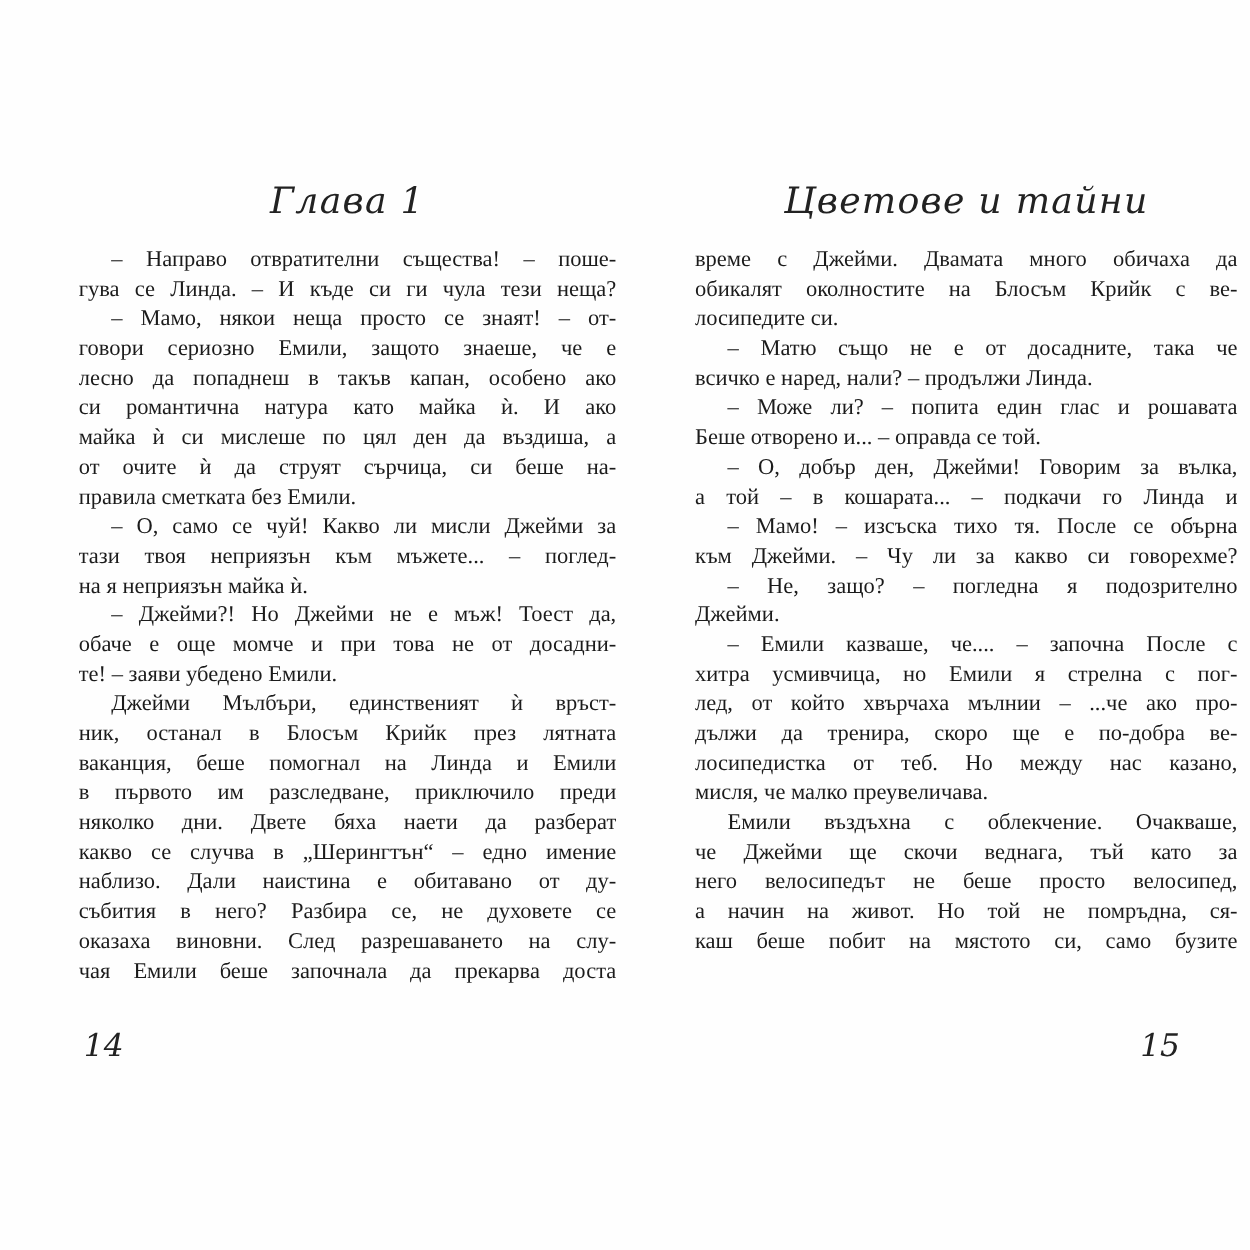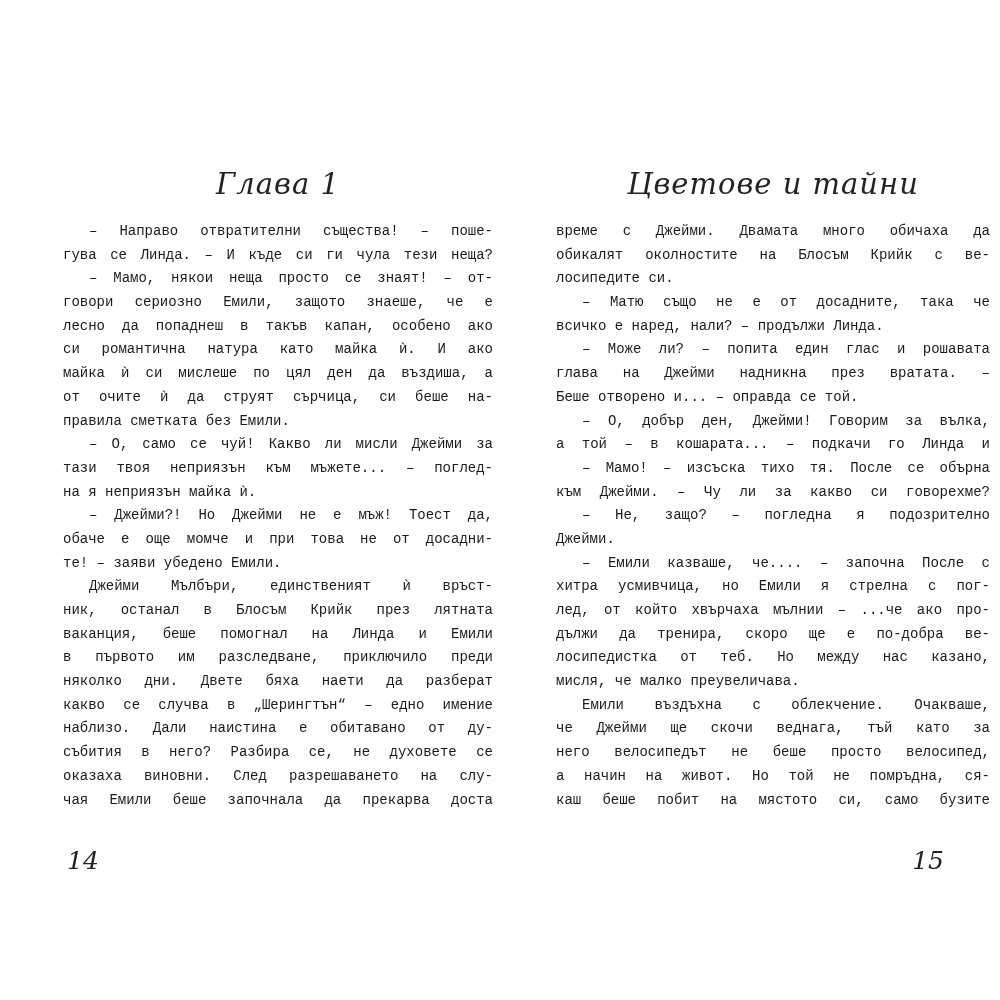--- a/index.html
+++ b/index.html
@@ -11,21 +11,21 @@
     overflow: hidden;
   }
   .spread {
     position: relative;
     width: 1000px;
     height: 1000px;
     background: #fefefe;
   }
   .page {
     position: absolute;
-    top: 162px;
+    top: 138px;
     height: 760px;
   }
   .page-left  { left: 63px;  width: 430px; }
   .page-right { left: 556px; width: 434px; }
 
   .chapter-header {
     margin: 0 0 14px 0;
     height: 44px;
     text-align: center;
     font-family: "DejaVu Serif", serif;
@@ -33,22 +33,22 @@
     font-weight: 500;
     font-size: 29px;
     line-height: 44px;
     color: #222222;
     letter-spacing: 1px;
   }
 
   .body-block { width: 100%; }
 
   .line {
-    font-family: Liberation Mono, monospace;
-    font-size: 14px;
+    font-family: Liberation Serif, serif;
+    font-size: 18px;
     line-height: 23.7px;
     height: 23.7px;
     color: #1b1b1b;
     text-align: justify;
     text-align-last: justify;
     overflow: hidden;
     white-space: normal;
   }
   .line.ind { text-indent: 26px; }
   .line.end { text-align-last: left; }
@@ -103,21 +103,20 @@
 
   <section class="page page-right">
     <h2 class="chapter-header">Цветове и тайни</h2>
     <div class="body-block">
         <div class="line">време с Джейми. Двамата много обичаха да</div>
         <div class="line">обикалят околностите на Блосъм Крийк с ве-</div>
         <div class="line end">лосипедите си.</div>
         <div class="line ind">– Матю също не е от досадните, така че</div>
         <div class="line end">всичко е наред, нали? – продължи Линда.</div>
         <div class="line ind">– Може ли? – попита един глас и рошавата</div>
-        <div class="line">глава на Джейми надникна през вратата. –</div>
         <div class="line end">Беше отворено и... – оправда се той.</div>
         <div class="line ind">– О, добър ден, Джейми! Говорим за вълка,</div>
         <div class="line">а той – в кошарата... – подкачи го Линда и</div>
         <div class="line ind">– Мамо! – изсъска тихо тя. После се обърна</div>
         <div class="line">към Джейми. – Чу ли за какво си говорехме?</div>
         <div class="line ind">– Не, защо? – погледна я подозрително</div>
         <div class="line end">Джейми.</div>
         <div class="line ind">– Емили казваше, че.... – започна После с</div>
         <div class="line">хитра усмивчица, но Емили я стрелна с пог-</div>
         <div class="line">лед, от който хвърчаха мълнии – ...че ако про-</div>

